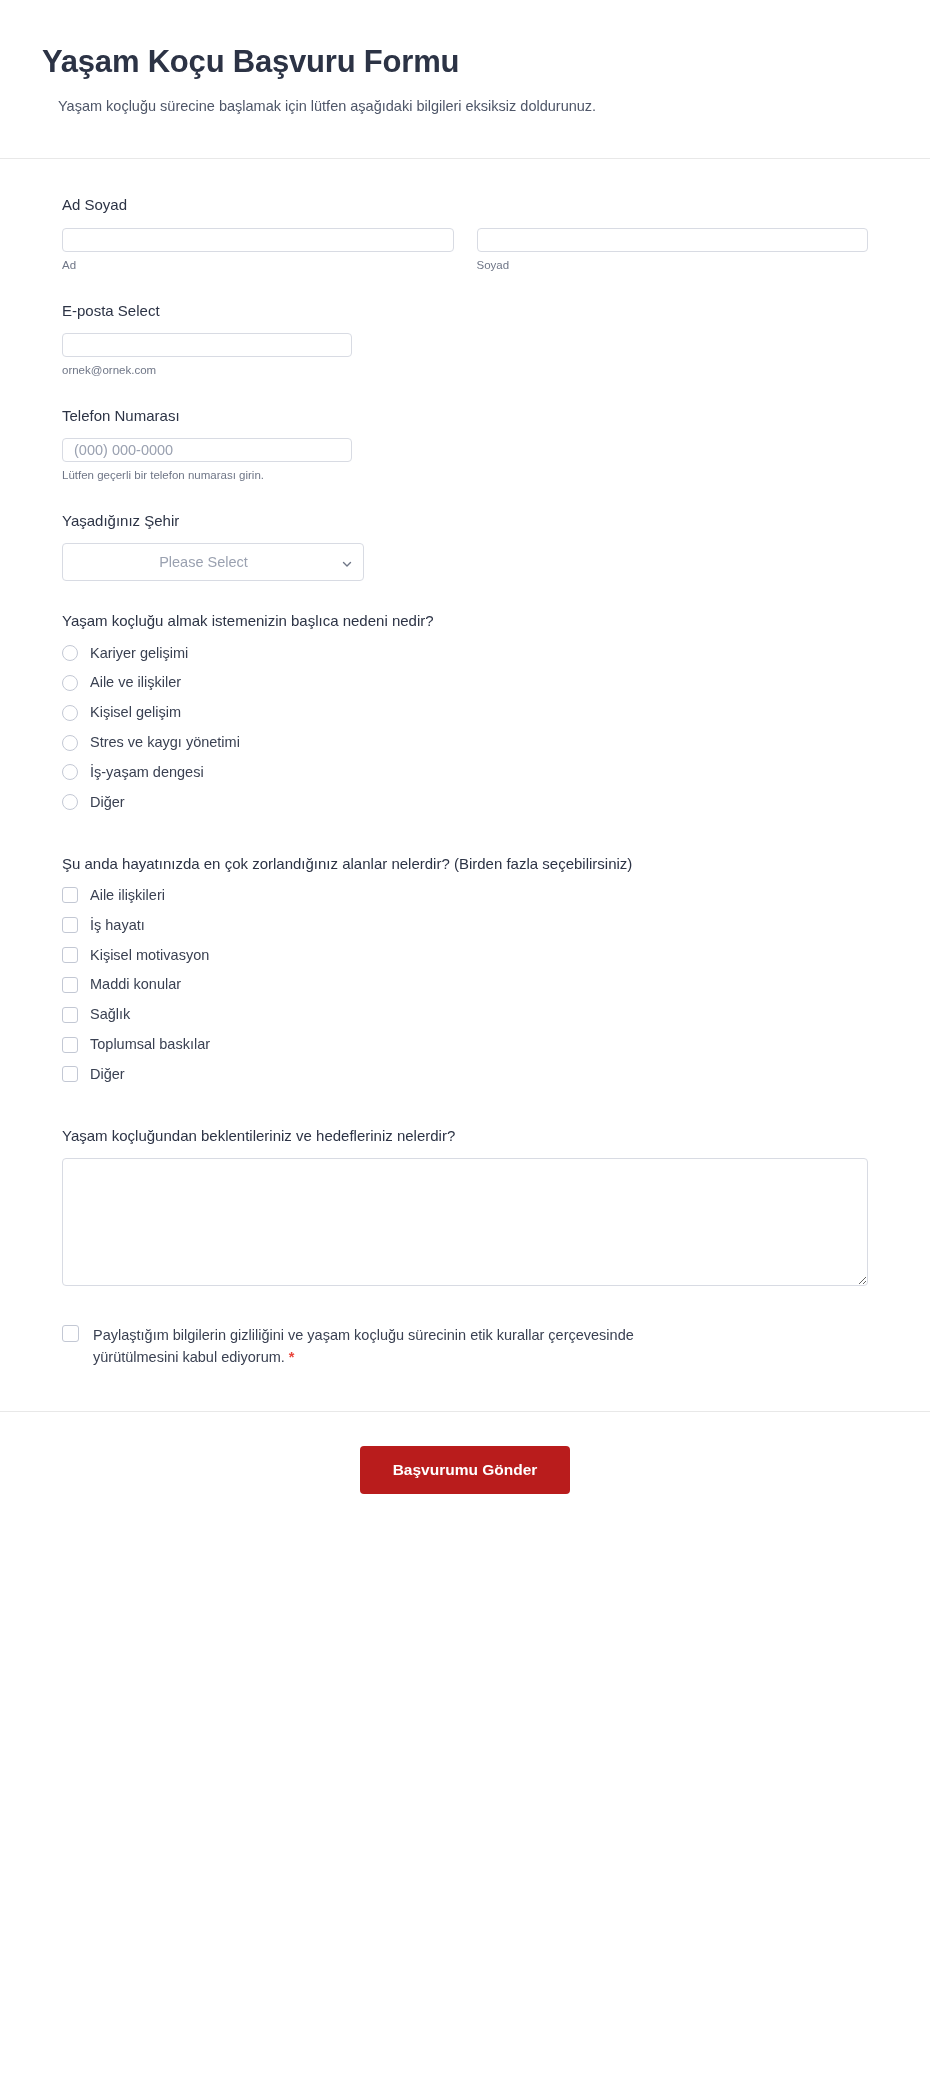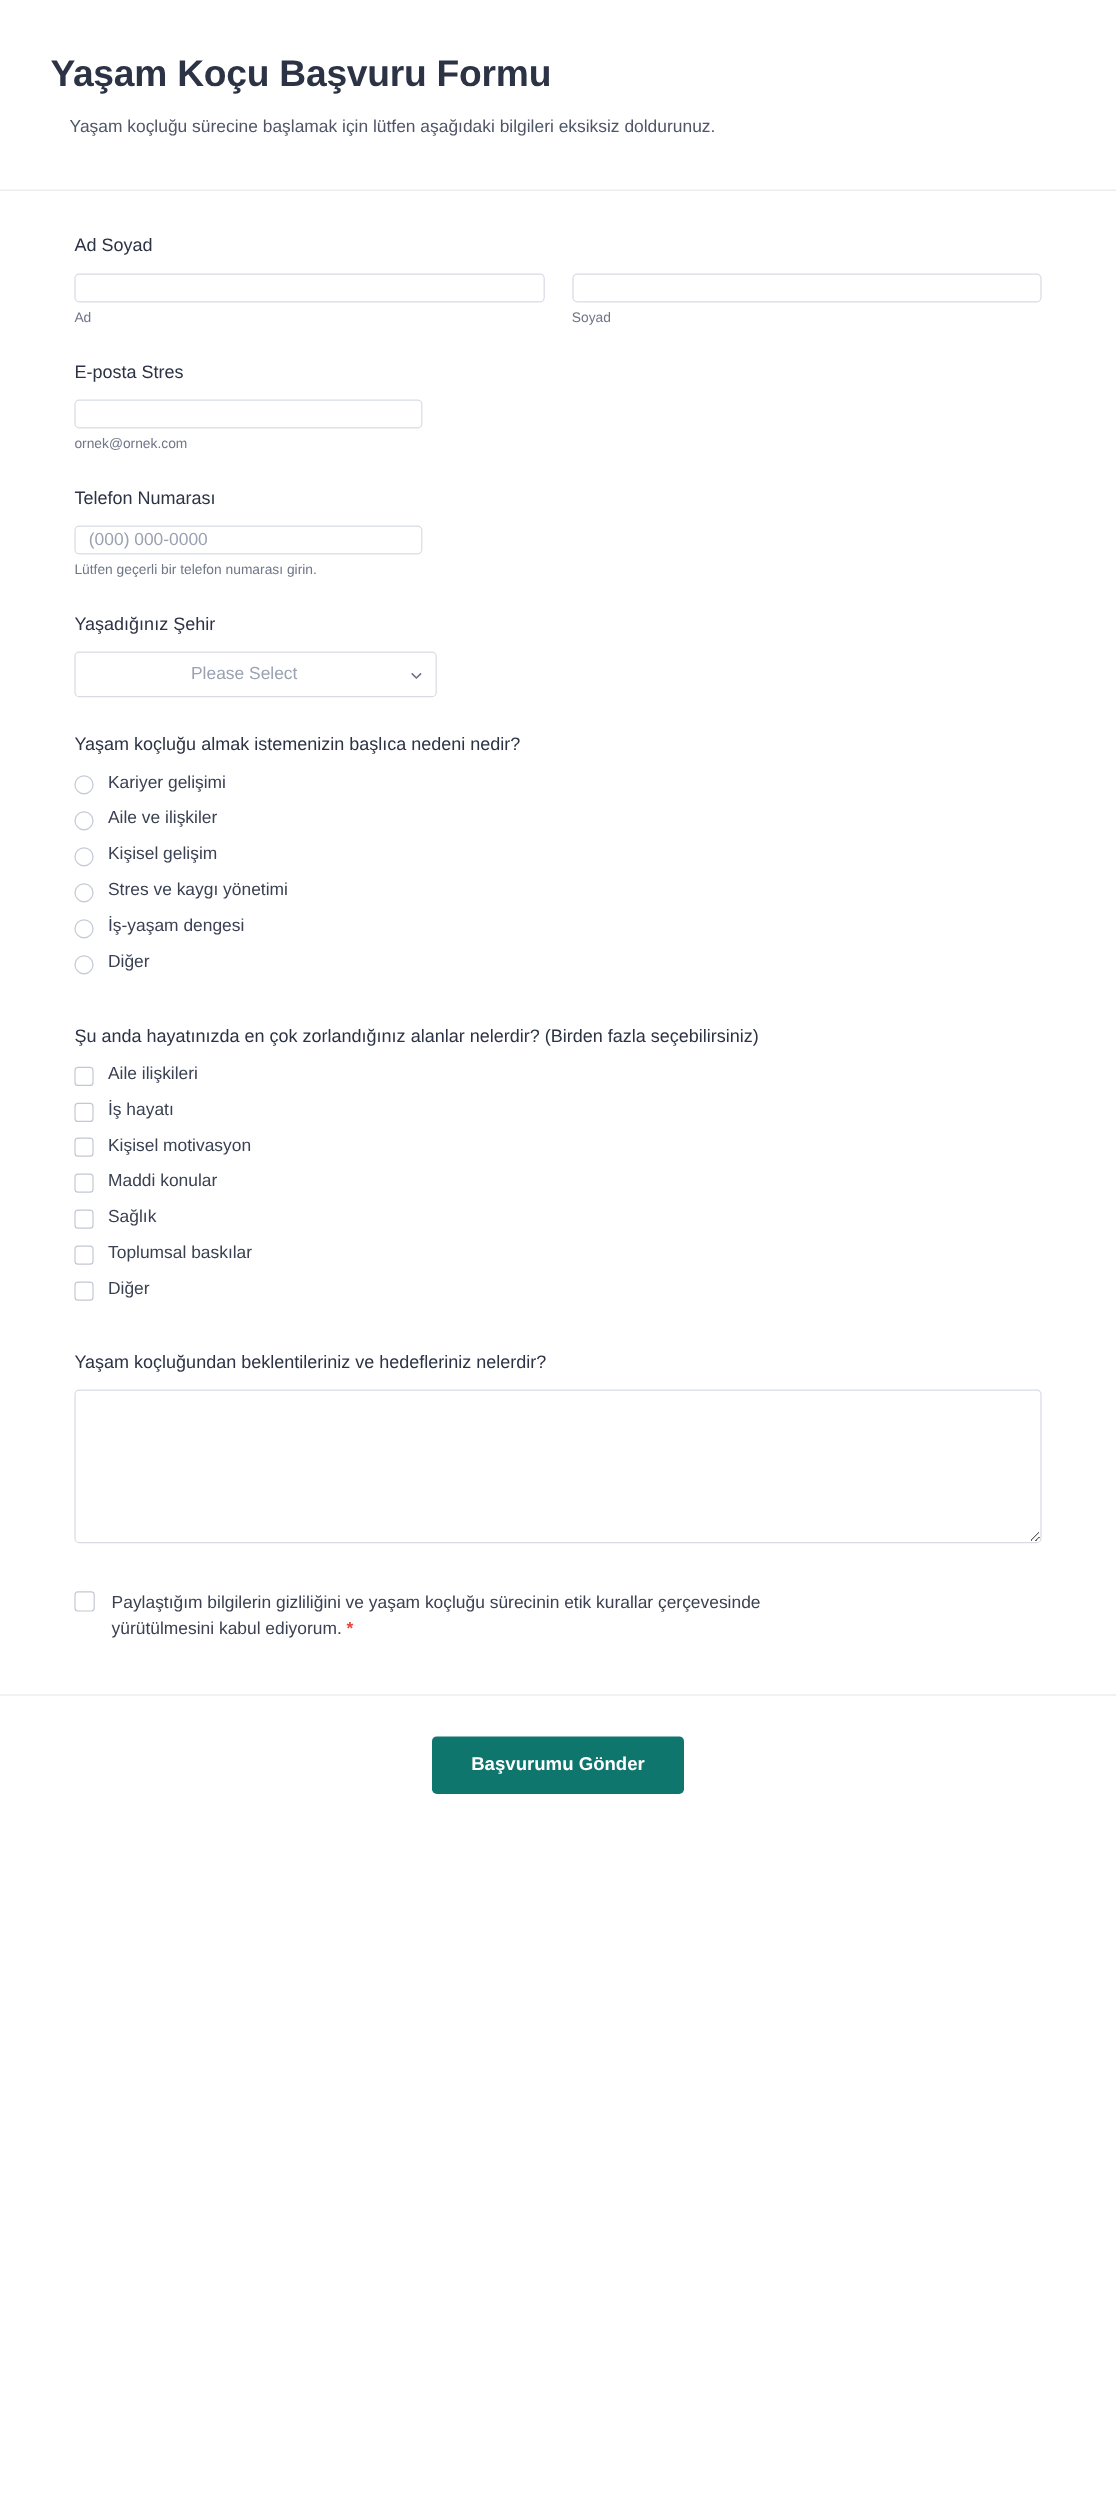--- a/index.html
+++ b/index.html
@@ -108,21 +108,21 @@
     pointer-events: none;
     width: 12px;
     height: 12px;
     color: #6f7687;
   }
 
   
   .choice-list { margin-top: 4px; }
   .choice {
     display: flex;
-    align-items: flex-end;
+    align-items: center;
     margin-bottom: 11px;
   }
   .radio-mark {
     width: 16px;
     height: 16px;
     border: 1px solid #c3c8d4;
     border-radius: 50%;
     background: #fff;
     margin-right: 12px;
     flex: 0 0 auto;
@@ -180,21 +180,21 @@
   }
 
   
   .form-footer {
     border-top: 1px solid #e8e8e8;
     padding: 34px 0 42px 0;
     text-align: center;
   }
   .submit-btn {
     display: inline-block;
-    background: #0f766e;
+    background: #b91c1c;
     color: #ffffff;
     font-size: 15.5px;
     font-weight: bold;
     font-family: "Liberation Sans", sans-serif;
     border: none;
     border-radius: 4px;
     padding: 15px 33px;
     cursor: pointer;
   }
 </style>
@@ -218,21 +218,21 @@
           <span class="sub-label">Ad</span>
         </div>
         <div class="name-col">
           <input class="text-input" type="text" placeholder="" style="">
           <span class="sub-label">Soyad</span>
         </div>
       </div>
     </div>
 
     <div class="field">
-      <span class="field-label">E-posta Stres</span>
+      <span class="field-label">E-posta Select</span>
       <div class="w-narrow">
         <input class="text-input" type="text" placeholder="" style="">
         <span class="sub-label">ornek@ornek.com</span>
       </div>
     </div>
 
     <div class="field">
       <span class="field-label">Telefon Numarası</span>
       <div class="w-narrow">
         <input class="text-input" type="text" placeholder="(000) 000-0000" style="">

